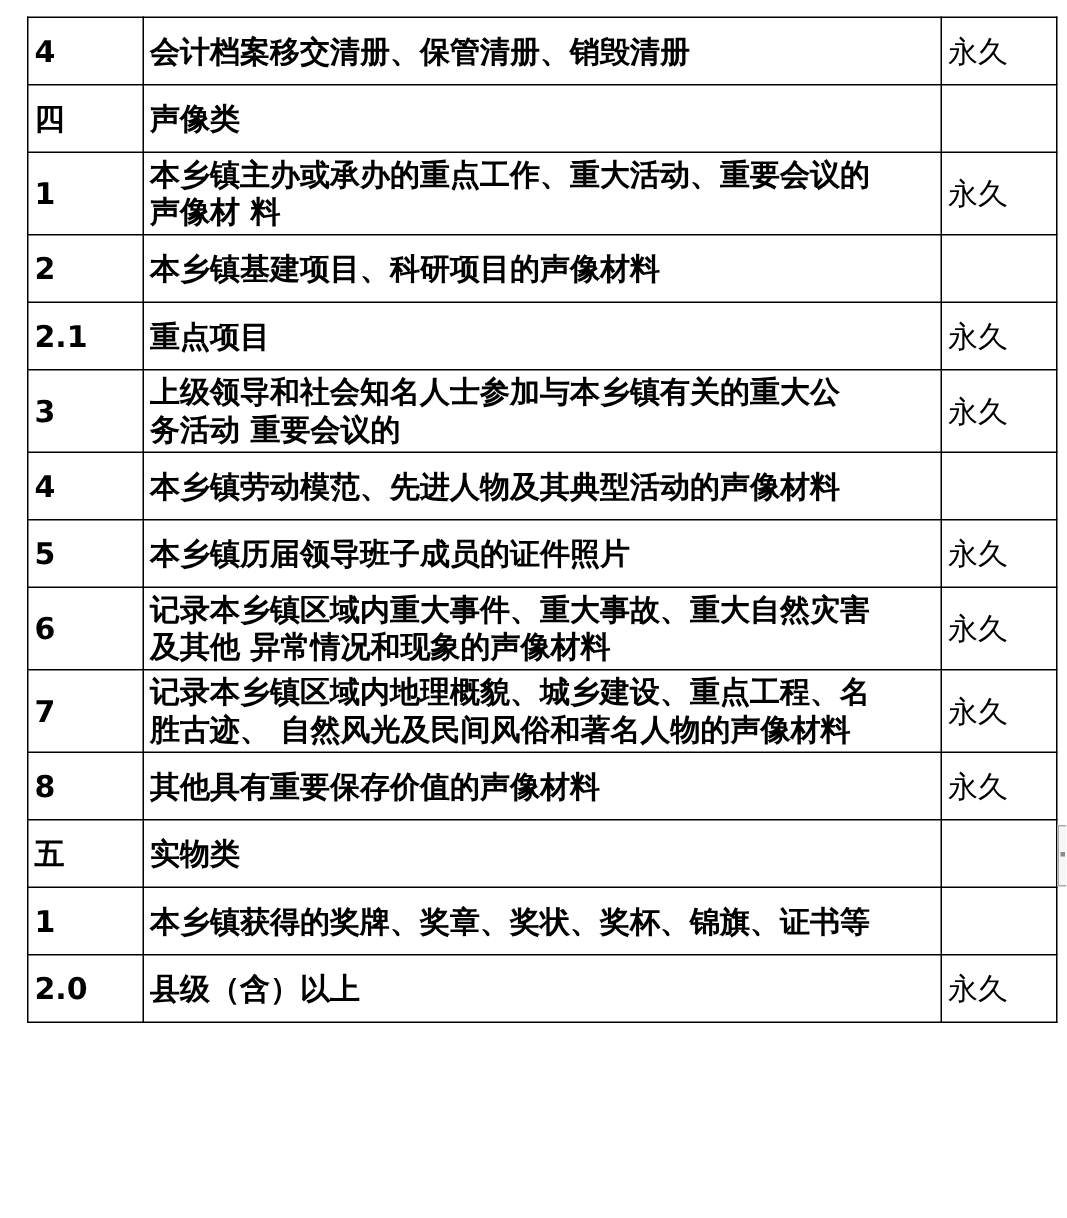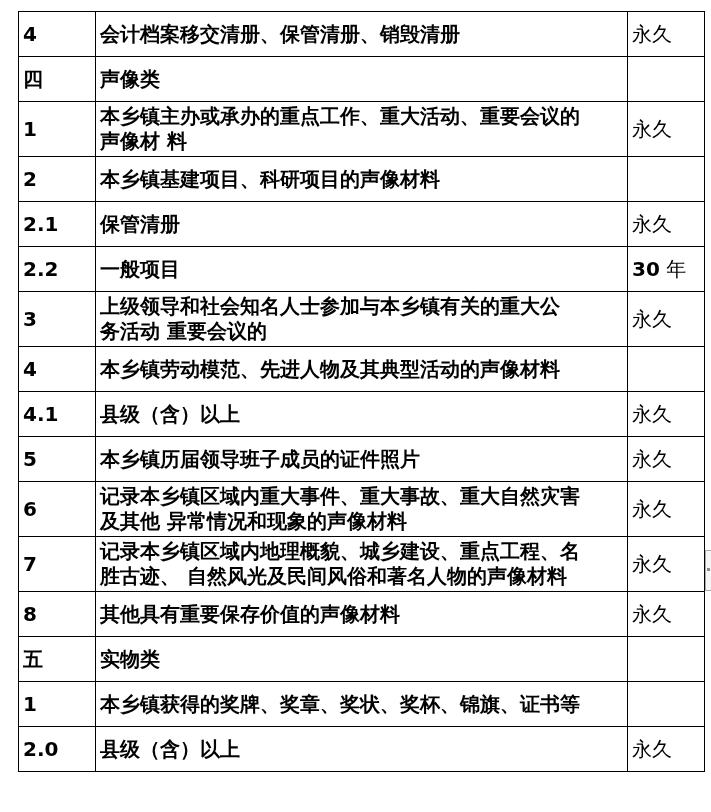--- a/index.html
+++ b/index.html
@@ -130,38 +130,27 @@
     <td class="col-period">
       <span class="cell-period"></span>
     </td>
   </tr>
 
   <tr>
     <td class="col-num">
       <span>2.1</span>
     </td>
     <td class="col-desc">
-      <span>保管清册</span>
-    </td>
-    <td class="col-period">
-      <span class="cell-period">永久</span>
-    </td>
-  </tr>
-
-  <tr>
-    <td class="col-num">
-      <span>2.2</span>
-    </td>
-    <td class="col-desc">
-      <span>一般项目</span>
-    </td>
-    <td class="col-period">
-      <span class="cell-period"><b>30</b> 年</span>
-    </td>
-  </tr>
+      <span>重点项目</span>
+    </td>
+    <td class="col-period">
+      <span class="cell-period">永久</span>
+    </td>
+  </tr>
+
 
   <tr>
     <td class="col-num">
       <span>3</span>
     </td>
     <td class="col-desc">
       <span>上级领导和社会知名人士参加与本乡镇有关的重大公
 务活动 重要会议的</span>
     </td>
     <td class="col-period">
@@ -174,31 +163,20 @@
       <span>4</span>
     </td>
     <td class="col-desc">
       <span>本乡镇劳动模范、先进人物及其典型活动的声像材料</span>
     </td>
     <td class="col-period">
       <span class="cell-period"></span>
     </td>
   </tr>
 
-  <tr>
-    <td class="col-num">
-      <span>4.1</span>
-    </td>
-    <td class="col-desc">
-      <span>县级（含）以上</span>
-    </td>
-    <td class="col-period">
-      <span class="cell-period">永久</span>
-    </td>
-  </tr>
 
 
   <tr>
     <td class="col-num">
       <span>5</span>
     </td>
     <td class="col-desc">
       <span>本乡镇历届领导班子成员的证件照片</span>
     </td>
     <td class="col-period">

